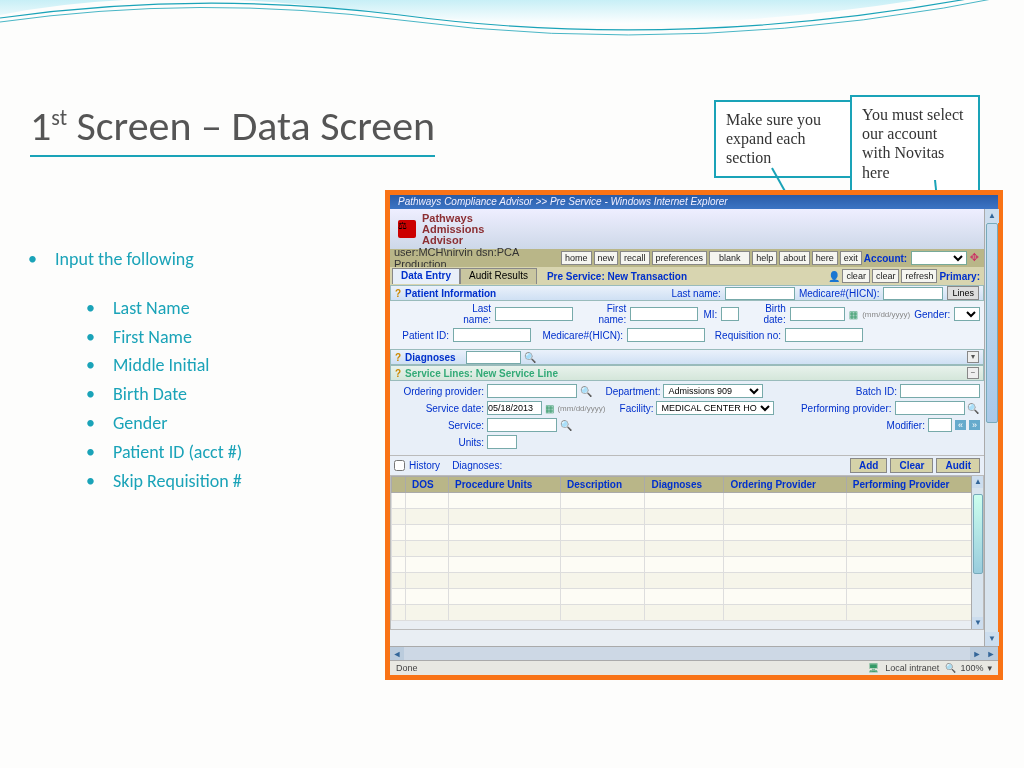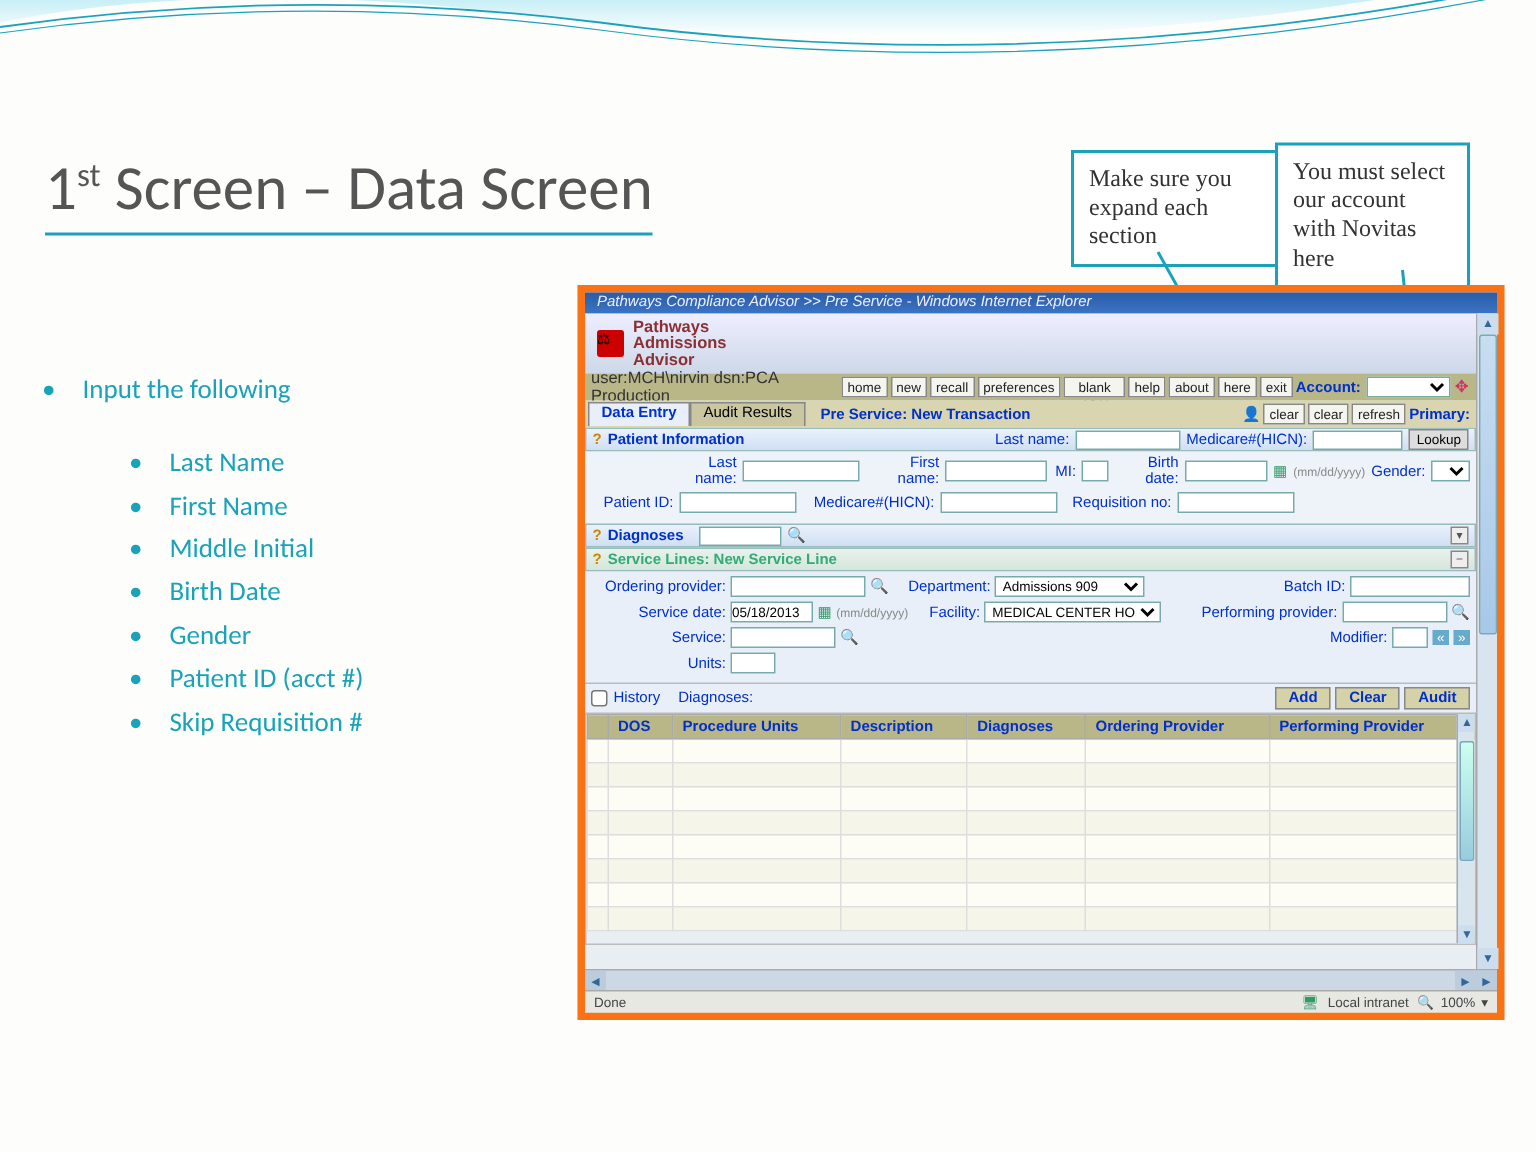--- a/index.html
+++ b/index.html
@@ -179,21 +179,21 @@
     </div>
 
     <div class="section-hdr">
       <span class="qmark">?</span>
       <span class="title">Patient Information</span>
       <span class="spacer"></span>
       <span>Last name:</span>
       <input class="inline-input" style="width: 70px;">
       <span>Medicare#(HICN):</span>
       <input class="inline-input" style="width: 60px;">
-      <button class="lookup-btn">Lookup</button>
+      <button class="lookup-btn">Lines</button>
     </div>
 
     <div class="form-grid">
       <div class="form-row">
         <span class="flabel" style="width:55px"></span>
         <span class="flabel" style="width:55px">Last name:</span>
         <input class="finput" style="width: 78px;">
         <span class="flabel" style="width:58px">First name:</span>
         <input class="finput" style="width: 68px;">
         <span class="flabel" style="width:18px">MI:</span>

